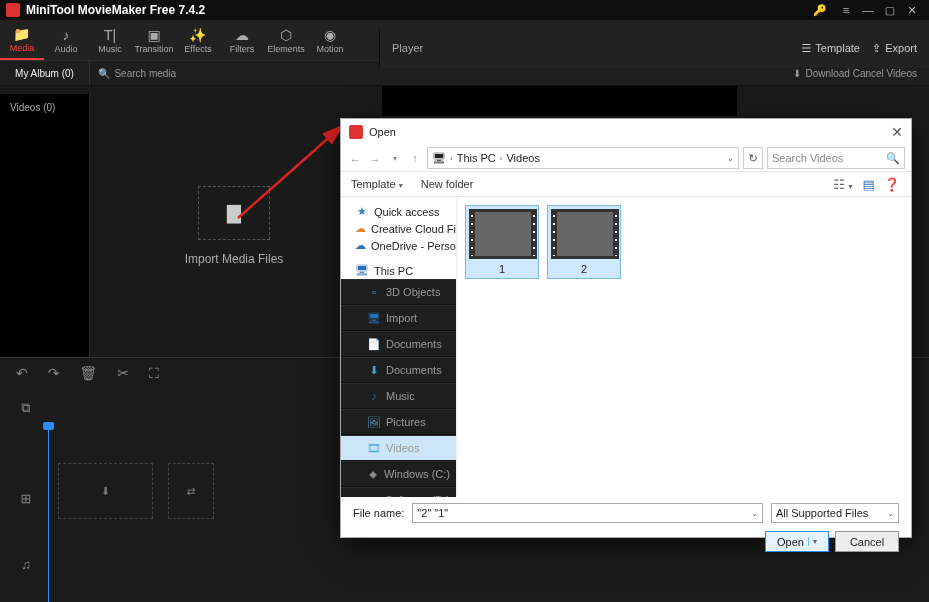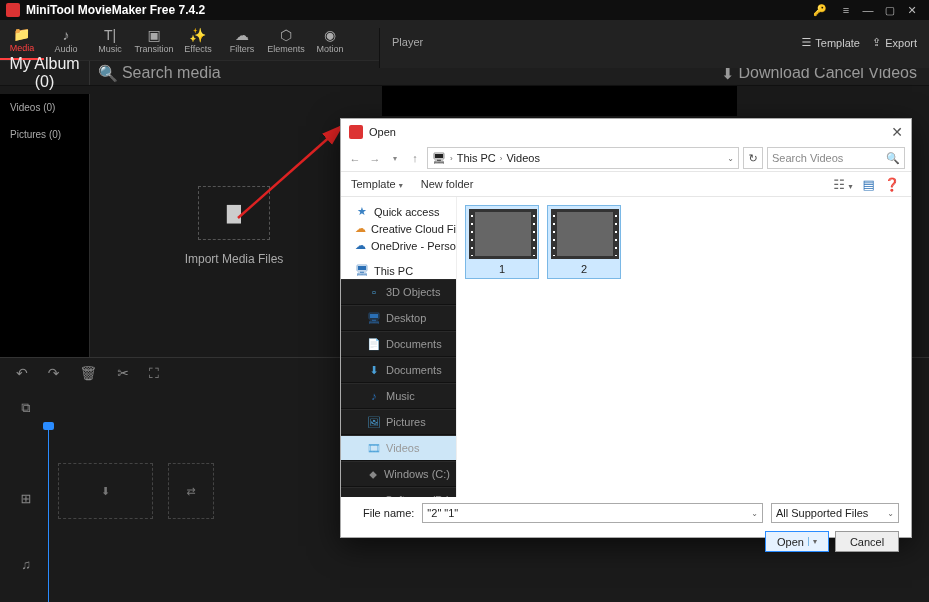--- a/index.html
+++ b/index.html
@@ -12,26 +12,26 @@
 .titlebar .ctl { width: 22px; height: 22px; display: flex; align-items: center; justify-content: center; color: #bbb; }
 .titlebar .key { color: #f5c518; margin-right: 4px; }
 
 
 .toolbar { height: 40px; background: #222; display: flex; align-items: center; }
 .tool { width: 44px; height: 40px; display: flex; flex-direction: column; align-items: center; justify-content: center; gap: 1px; color: #aaa; font-size: 9px; }
 .tool.active { color: #ff4040; border-bottom: 2px solid #ff4040; }
 .tool .ic { font-size: 14px; height: 16px; display: flex; align-items: center; }
 
 
-.rightpane { position: absolute; left: 379px; top: 28px; right: 0; height: 40px; background: #222; display: flex; align-items: flex-start; padding: 8px 12px; border-left: 1px solid #111; }
+.rightpane { position: absolute; left: 379px; top: 28px; right: 0; height: 40px; background: #222; display: flex; align-items: center; padding: 8px 12px; border-left: 1px solid #111; }
 .rightpane .pl { flex: 1; color: #aaa; font-size: 11px; }
 .rightpane .btn { display: flex; align-items: center; gap: 4px; color: #ccc; font-size: 11px; margin-left: 12px; }
 
 
-.sub { height: 26px; background: #1e1e1e; display: flex; font-size: 16px; color: #999; border-top:1px solid #2a2a2a; border-bottom:1px solid #111;}
+.sub { height: 26px; background: #1e1e1e; display: flex; font-size: 10px; color: #999; border-top:1px solid #2a2a2a; border-bottom:1px solid #111;}
 .sub .album { width: 90px; text-align: center; color:#eee; padding:0 6px; border-right: 1px solid #333; height:100%; display:flex; align-items:center; justify-content:center;}
 .sub .search { flex: 1; padding: 0 8px; display:flex; align-items:center; gap:4px;}
 .sub .dl { padding: 0 12px; display:flex; align-items:center; gap:4px;}
 
 
 .sidebar { position: absolute; left: 0; top: 94px; width: 90px; bottom: 0; background: #000000; border-right: 1px solid #2c2c2c; }
 .sidebar .it { padding: 8px 10px; font-size: 10px; color: #aaa; }
 
 
 .media-area { position: absolute; left: 90px; top: 94px; width: 288px; height: 260px; background: #1a1a1a; }
@@ -75,21 +75,21 @@
 .thumb { width: 74px; padding:3px; border:1px solid transparent;}
 .thumb.sel { background: #cde8ff; border:1px solid #7ab8e6; }
 .thumb .tp { width: 68px; height: 50px; background: #666; border: 3px solid #333; border-left-width:6px; border-right-width:6px; position:relative; }
 .thumb .tp::before,.thumb .tp::after { content:""; position:absolute; top:0; bottom:0; width:6px; background-image: radial-gradient(#fff 1px, transparent 1px); background-size: 6px 8px; }
 .thumb .tp::before { left:-6px; } .thumb .tp::after { right:-6px; }
 .thumb .tn-lbl { text-align:center; font-size:11px; padding-top:4px; color:#222;}
 .sky { background: linear-gradient(#8ab5e0 60%, #5a7a5a 60%); }
 .road { background: linear-gradient(#b5c8a0 60%, #9a8a6a 60%); }
 .dlg-footer { padding: 6px 12px; }
 .dlg-frow { display: flex; align-items: center; gap: 8px; margin-bottom: 8px; }
-.dlg-frow .lbl { font-size: 11px; margin-left: 10px; }
+.dlg-frow .lbl { font-size: 11px; }
 .dlg-frow .fcombo { flex: 1; border: 1px solid #aaa; height: 20px; font-size: 11px; padding: 0 4px; display:flex; align-items:center;}
 .dlg-frow .fcombo.type { flex:0 0 128px; }
 .dlg-btns { display: flex; justify-content: flex-end; gap: 6px; }
 .dlg-btn { width: 64px; height: 21px; border: 1px solid #999; background: #eee; font-size: 11px; display:flex; align-items:center; justify-content:center;}
 .dlg-btn.primary { border: 1px solid #2a8cff; background:#e6f2ff;}
 .tri { font-size:8px; color:#666; }
 .ic-sm { font-size:11px; width:14px; text-align:center;}
 </style>
 </head>
 <body>
@@ -158,21 +158,20 @@
       <span>Search media</span>
     </div>
   <div class="dl">
       <span>⬇</span>
       <span>Download Cancel Videos</span>
     </div>
 </div>
 
 <div class="sidebar" id="sidebar">
     <div class="it">Videos (0)</div>
-    <div class="it">Pictures (0)</div>
   </div>
 
 <div class="media-area">
   <div class="dropzone">
     <span style="font-size:18px;color:#ccc;">▇</span>
   </div>
   <div class="drop-label">Import Media Files</div>
 </div>
 
 <svg class="arrow" style="left:220px;top:118px;width:140px;height:110px;">
@@ -261,21 +260,21 @@
         <div class="tn">
           <span class="ic-sm" style="color:#2a6fb5">🖥</span>
           <span>This PC</span>
         </div>
         <div class="tn sub">
           <span class="ic-sm" style="color:#4aa0d8">▫</span>
           <span>3D Objects</span>
         </div>
         <div class="tn sub">
           <span class="ic-sm" style="color:#2a6fb5">🖥</span>
-          <span>Desktop</span>
+          <span>Import</span>
         </div>
         <div class="tn sub">
           <span class="ic-sm" style="color:#7a8a60">📄</span>
           <span>Documents</span>
         </div>
         <div class="tn sub">
           <span class="ic-sm" style="color:#4aa0d8">⬇</span>
           <span>Documents</span>
         </div>
         <div class="tn sub">

